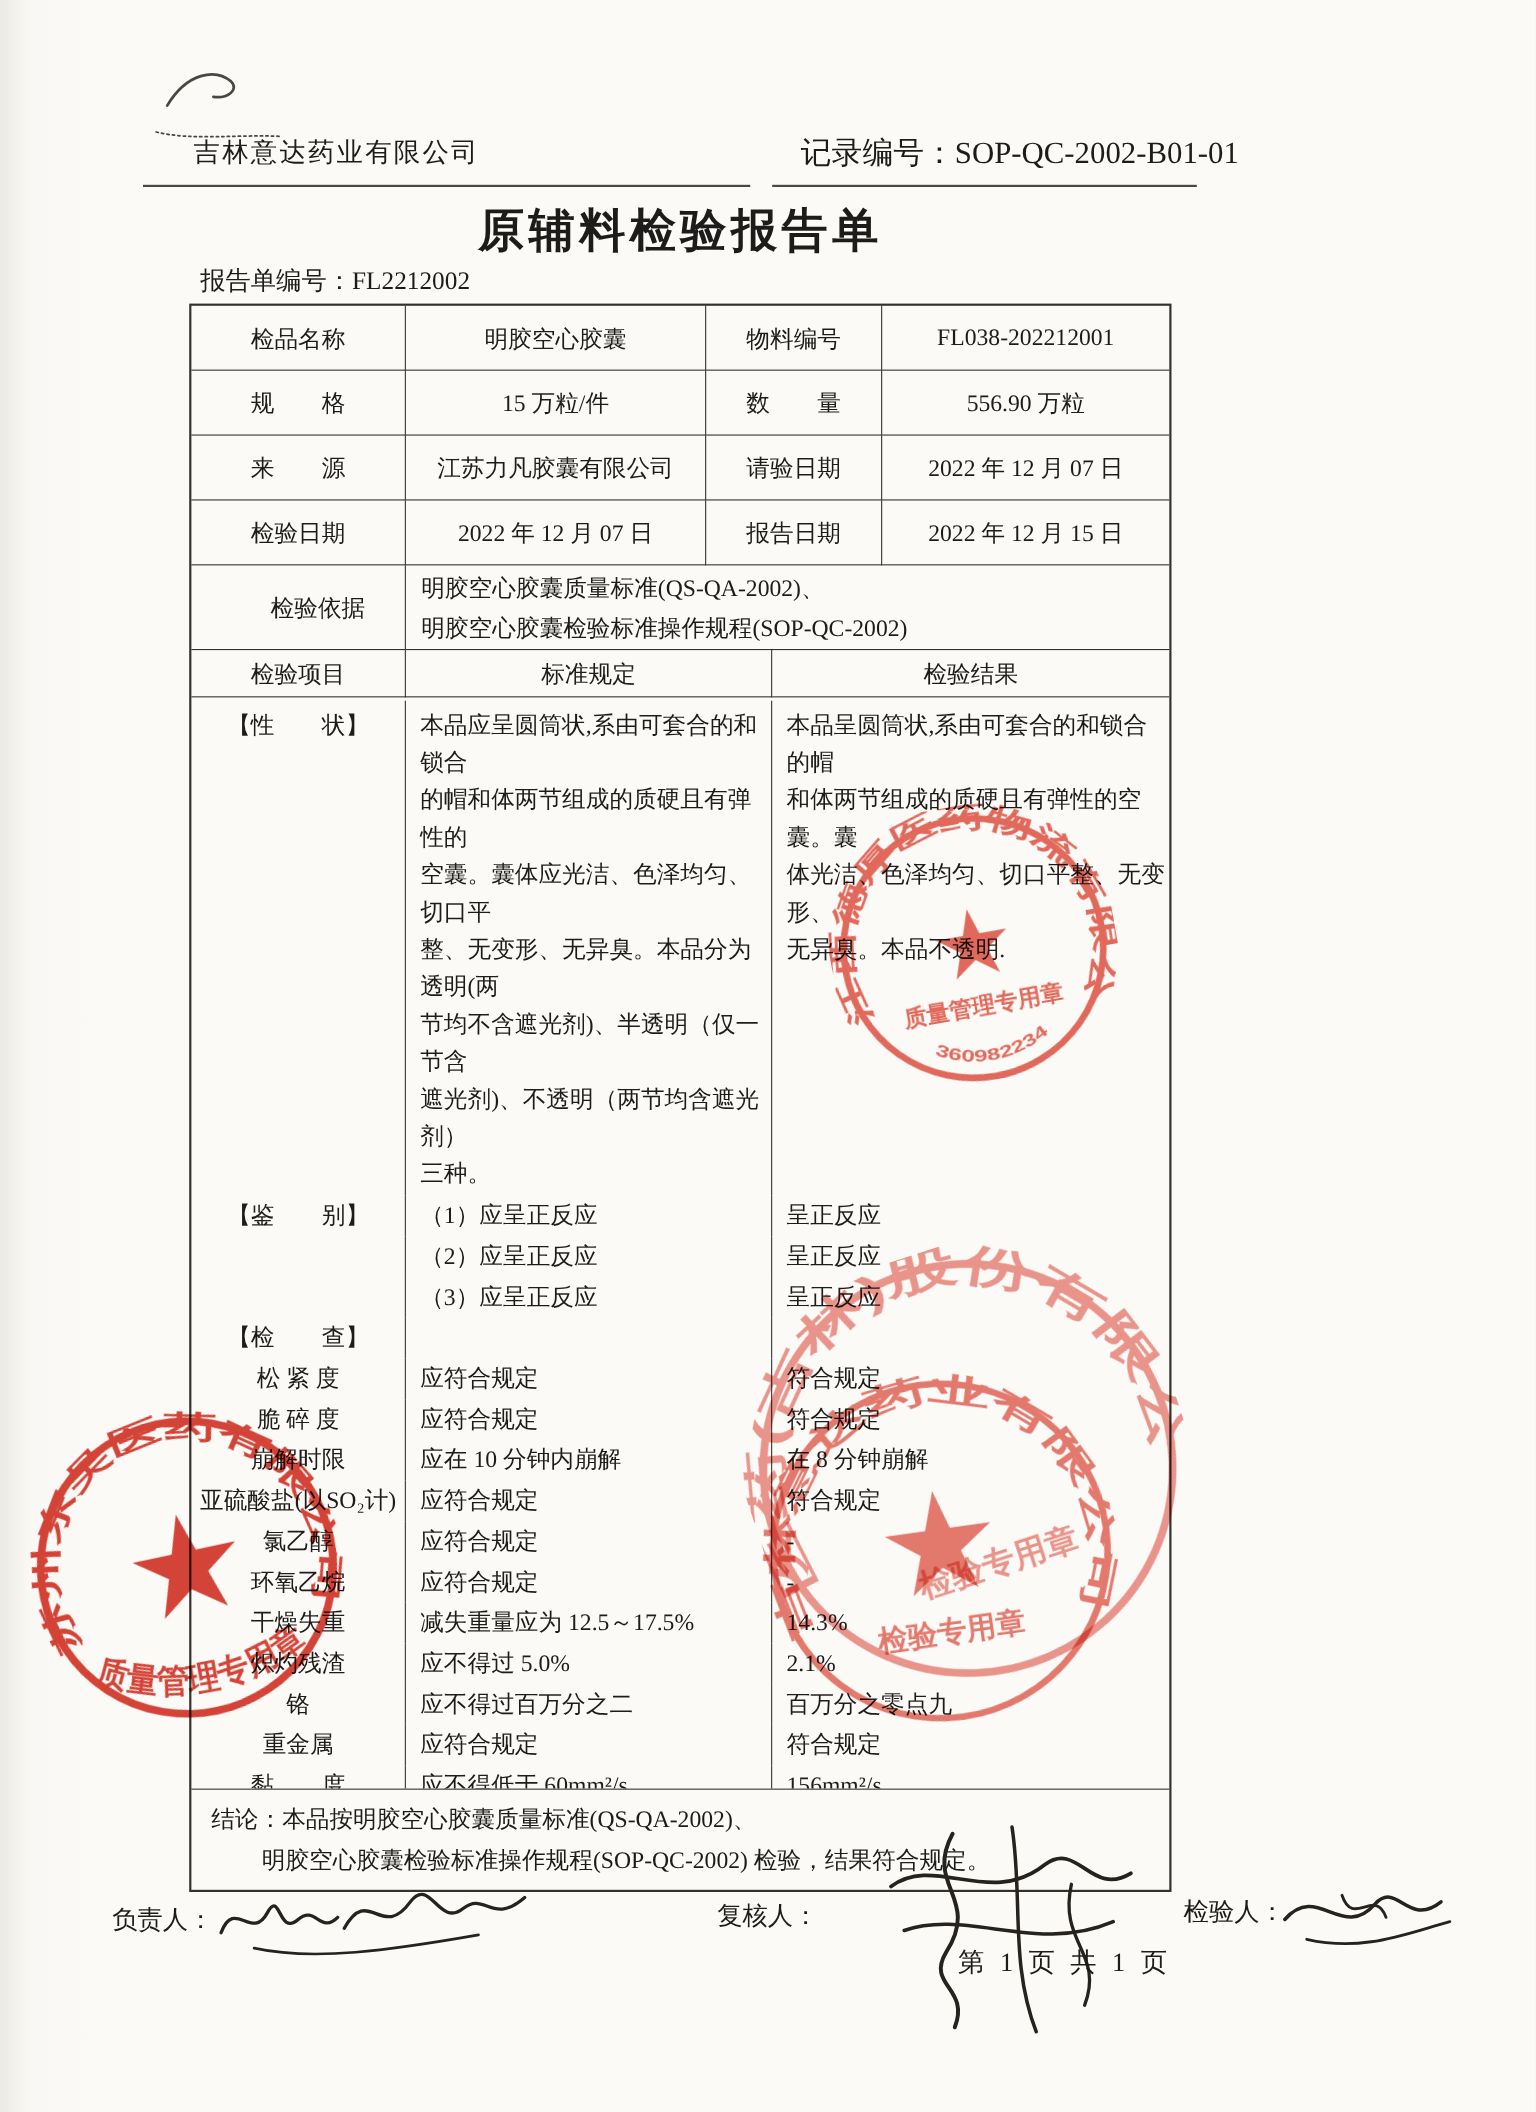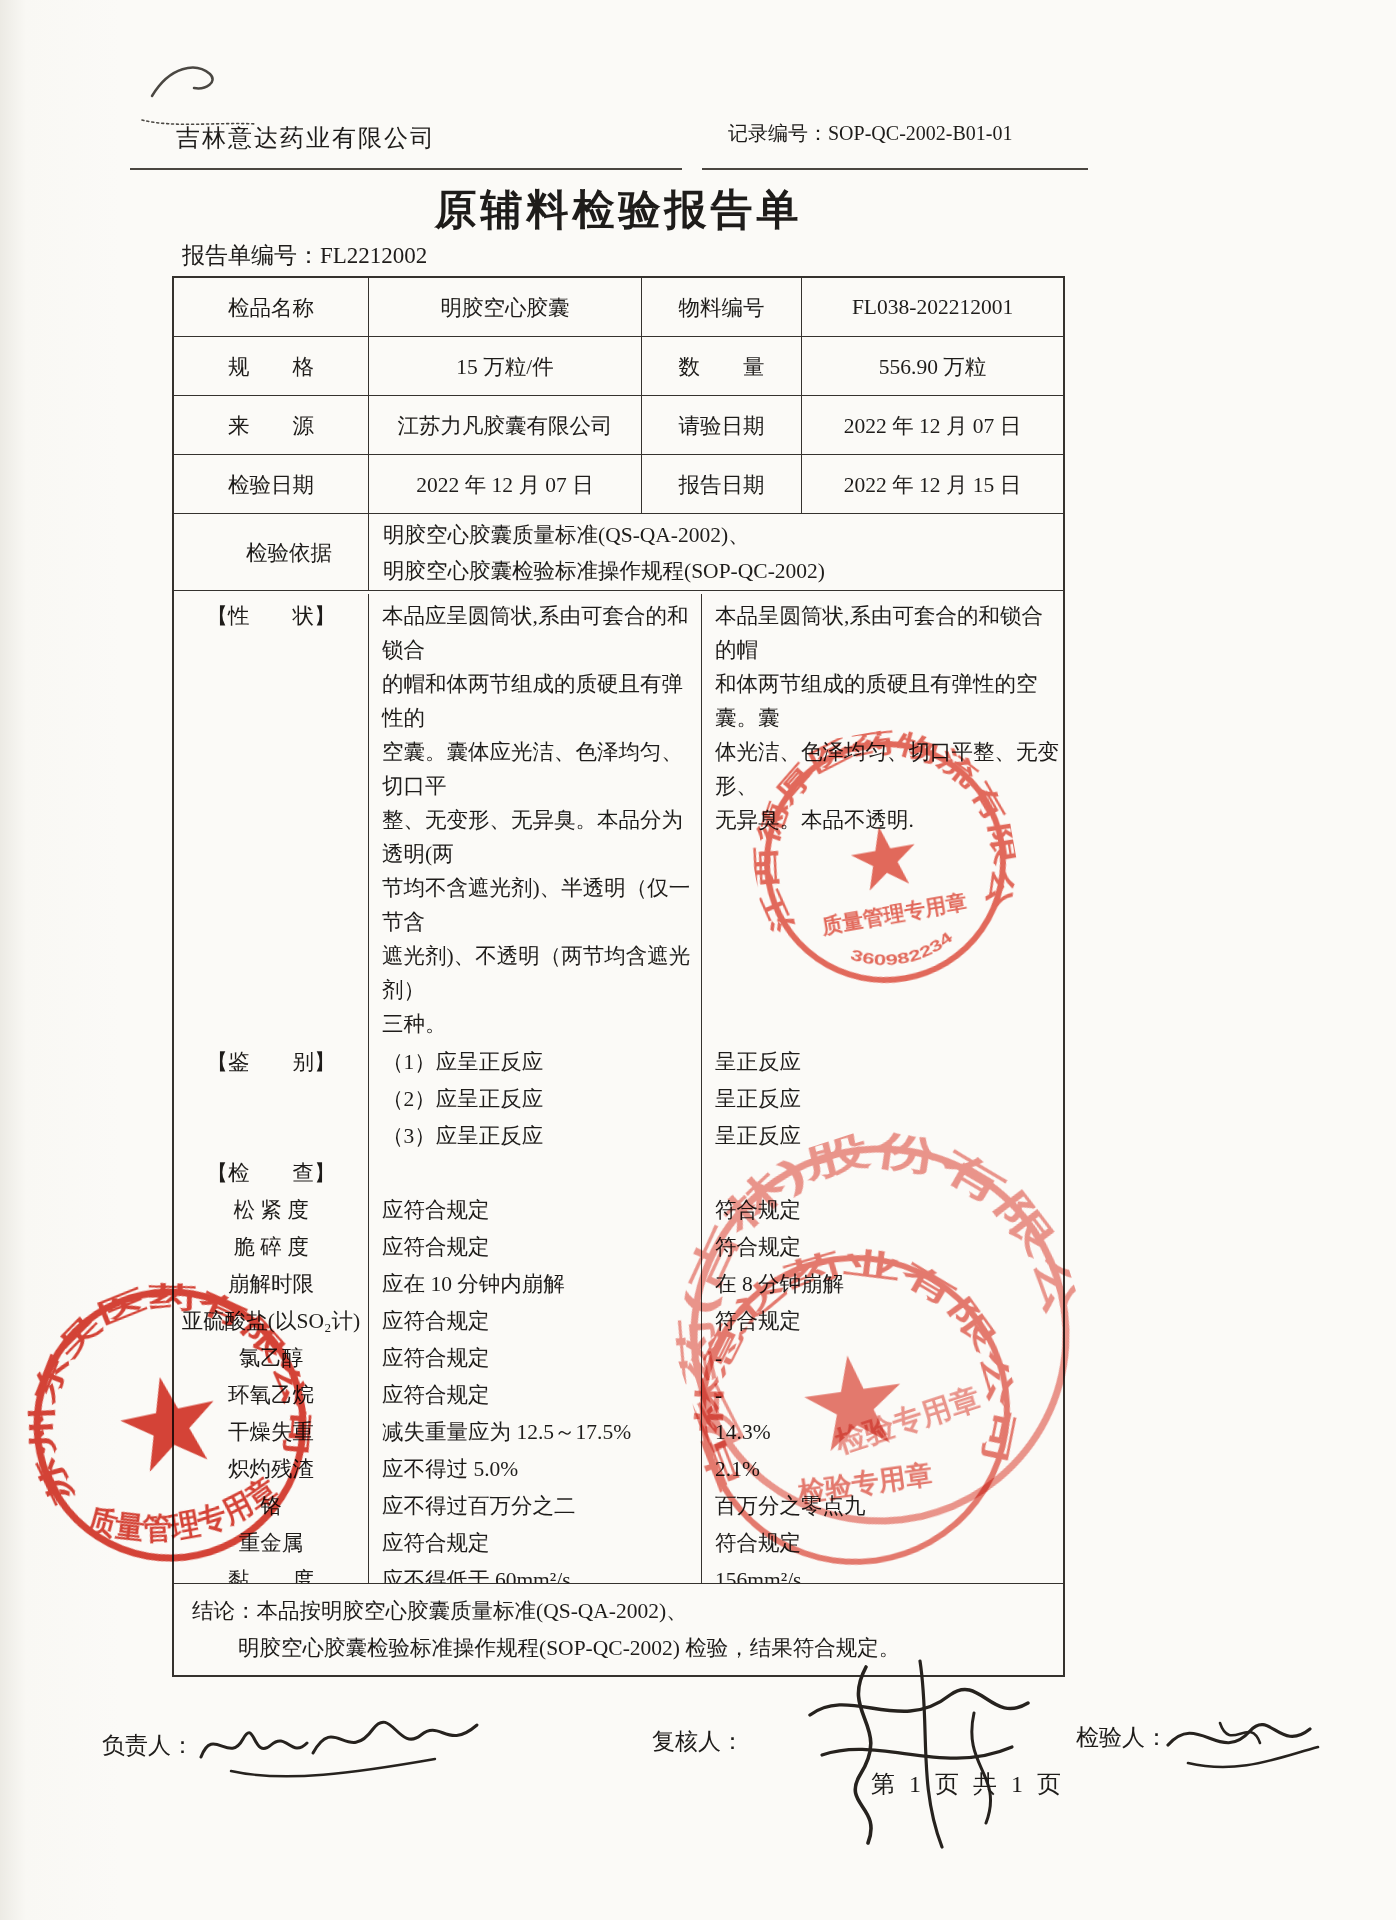--- a/index.html
+++ b/index.html
@@ -9,21 +9,21 @@
     font-family:"Liberation Serif","DejaVu Serif",serif;
     color:#1e1c1a;
     overflow:hidden;
   }
   .page{
     position:absolute;inset:0;
     background:linear-gradient(90deg,#eceae4 0px,#f9f8f4 26px,#fbfaf7 120px,#fbfaf7 100%);
   }
   
   .company{position:absolute;left:176px;top:122px;font-size:24px;letter-spacing:2px;}
-  .record-no{position:absolute;left:728px;top:120px;font-size:20px;letter-spacing:0px;}
+  .record-no{position:absolute;left:728px;top:120px;font-size:28px;letter-spacing:0px;}
   .rule-left{position:absolute;left:130px;top:168px;width:552px;border-bottom:2px solid #4a4641;}
   .rule-right{position:absolute;left:702px;top:168px;width:386px;border-bottom:2px solid #4a4641;}
   .doc-title{position:absolute;left:172px;top:182px;width:893px;text-align:center;
     font-size:42px;font-weight:bold;letter-spacing:4px;}
   .report-no{position:absolute;left:182px;top:240px;font-size:23px;}
   
   .report-table{
     position:absolute;left:172px;top:276px;width:893px;
     border:2px solid #35322e;box-sizing:border-box;
     font-size:21.5px;
@@ -118,20 +118,25 @@
           <div class="info-cell last">2022 年 12 月 15 日</div>
         </div>
       </div>
 
     <div class="basis-row">
       <div class="basis-label">检验依据</div>
       <div class="basis-text">明胶空心胶囊质量标准(QS-QA-2002)、
 明胶空心胶囊检验标准操作规程(SOP-QC-2002)</div>
     </div>
 
+    <div class="cols-row">
+      <div class="col-h">检验项目</div>
+      <div class="col-h">标准规定</div>
+      <div class="col-h last">检验结果</div>
+    </div>
 
     <div class="main-block">
       <div id="test-rows">
           <div class="test-row tall">
             <div class="t-item">【性　　状】</div>
             <div class="t-std">本品应呈圆筒状,系由可套合的和锁合
 的帽和体两节组成的质硬且有弹性的
 空囊。囊体应光洁、色泽均匀、切口平
 整、无变形、无异臭。本品分为透明(两
 节均不含遮光剂)、半透明（仅一节含

